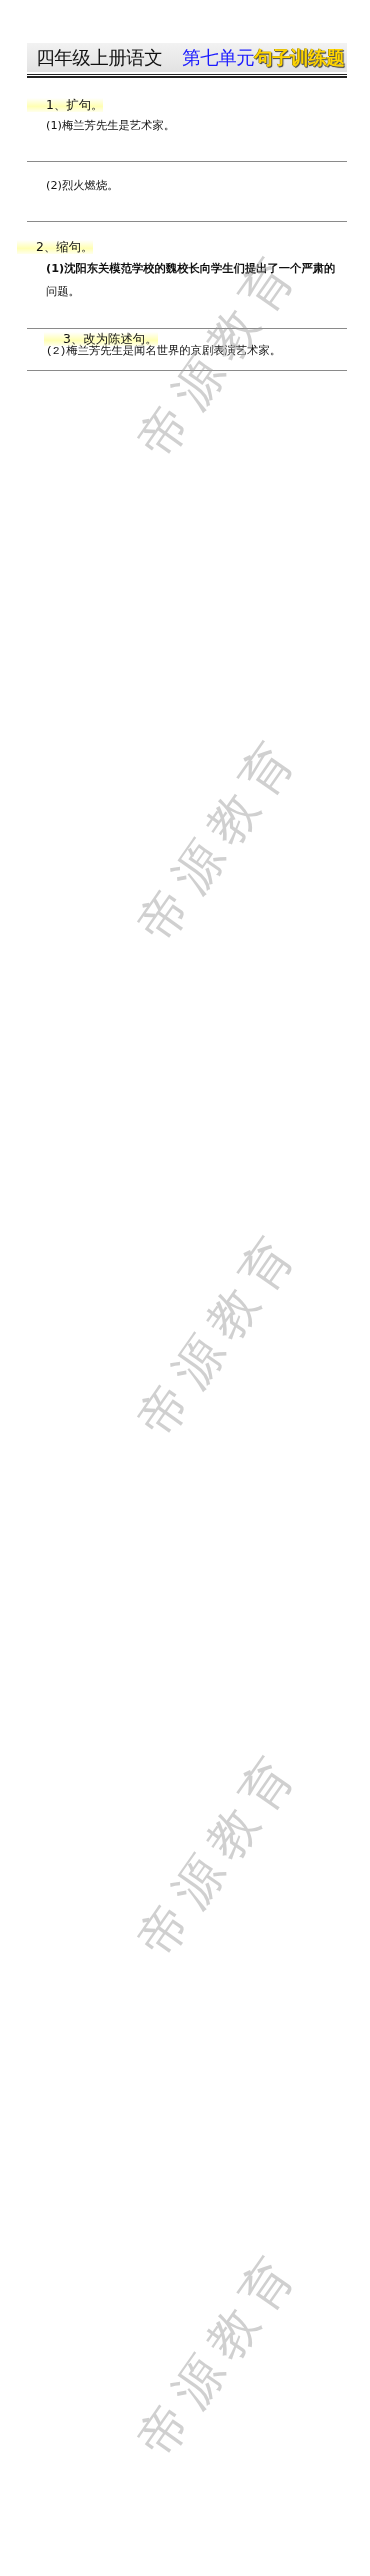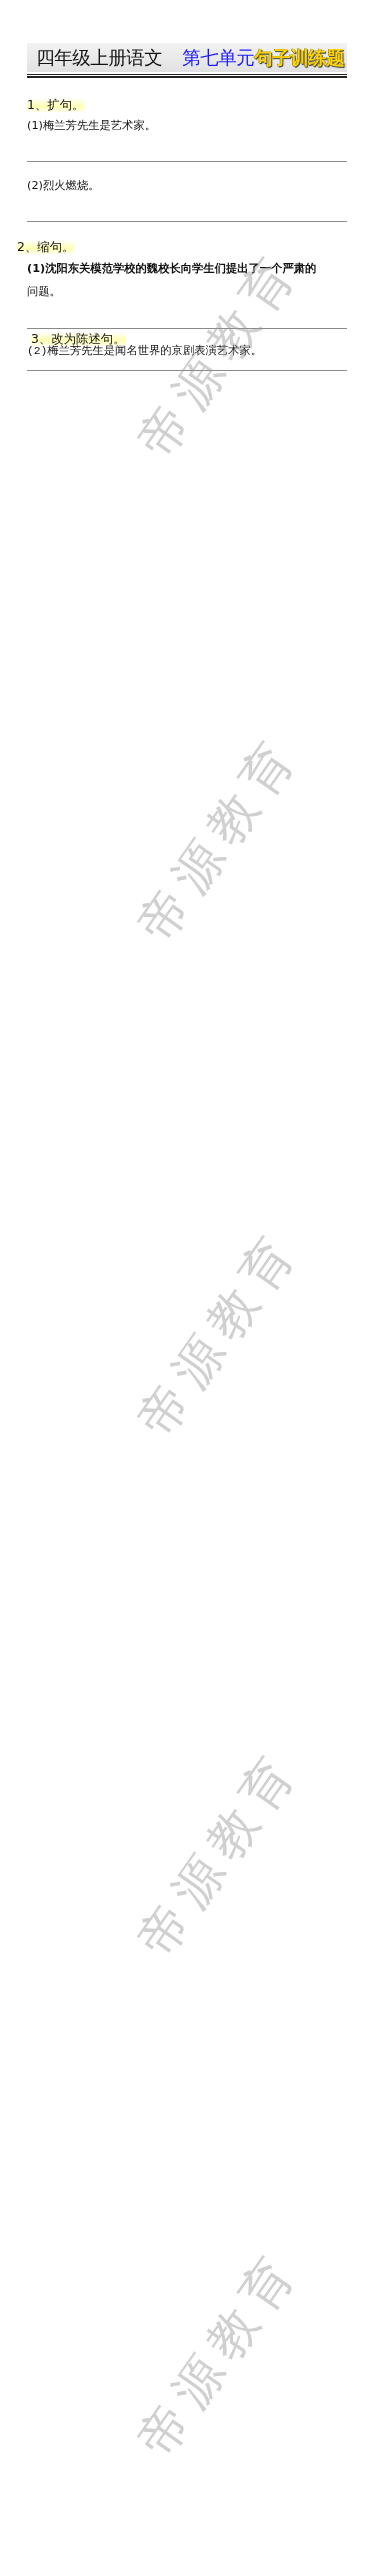--- a/index.html
+++ b/index.html
@@ -9,21 +9,21 @@
                background:linear-gradient(#f2f2f2,#e2e2e2); }
   .title-bar .t { position:absolute; left:9.3px; top:3.1px; font-size:18.5px; line-height:23px;
                   white-space:nowrap; letter-spacing:-0.5px; }
   .t .black { color:#111;margin-top:48px; }
   .t .blue { color:#1a1aff;margin-left:20px; }
   .t .yellow { color:#ffd400; font-weight:bold;
                text-shadow:0.5px 0.5px 0 #555, 1px 1px 1px #333, -0.5px 0 0 #7a6a00; }
   .title-rule { position:absolute; left:27px; width:320px; height:4.1px;
                 border-top:1.5px solid #222; border-bottom:1px solid #222; box-sizing:border-box; }
   .title-rule::after { content:""; position:absolute; left:0; right:0; top:0.5px; height:0.5px; background:#222; }
-  .el { position:absolute; white-space:nowrap; font-size:11.3px; line-height:14.4px; color:#111; }
+  .el { position:absolute; white-space:nowrap; font-size:11.3px; line-height:14.4px; color:#111;padding-left:19px; }
   .heading { background:linear-gradient(to bottom, rgba(255,255,200,0) 0%, rgba(255,255,170,.9) 60%, rgba(255,255,210,.4) 100%);
              color:#111; font-size:12.4px; }
   .q { color:#111;text-align:right; }
   .rule { position:absolute; left:27px; width:320px; height:0; border-top:0.8px solid #8a8a8a; }
   .watermark { position:absolute; font-size:49px; color:rgba(150,150,150,.45);
                transform:rotate(-55deg); transform-origin:left top; white-space:nowrap;
                letter-spacing:10.3px; pointer-events:none; font-weight:300; }
 </style>
 </head>
 <body>
@@ -42,20 +42,20 @@
 <div class="rule" style="top:221px;"></div>
 
 <div class="el heading" style="left:17px;top:240px;">2、缩句。</div>
 <div class="el q" style="left:27px;top:262px;font-weight:bold;">(1)沈阳东关模范学校的魏校长向学生们提出了一个严肃的</div>
 <div class="el q" style="left:27px;top:285px;">问题。</div>
 <div class="rule" style="top:328px;"></div>
 <div class="el q" style="left:27px;top:344px;font-family:Liberation Mono, monospace;">(2)梅兰芳先生是闻名世界的京剧表演艺术家。</div>
 
 <div class="rule" style="top:370px;"></div>
 
-<div class="el heading" style="left:31px;top:332px;text-align:center;">3、改为陈述句。</div>
+<div class="el heading" style="left:44px;top:332px;text-align:center;">3、改为陈述句。</div>
 
 <div class="watermark" style="left:124px;top:433px;">帝源教育</div>
 <div class="watermark" style="left:124px;top:917px;">帝源教育</div>
 <div class="watermark" style="left:124px;top:1412px;">帝源教育</div>
 <div class="watermark" style="left:124px;top:1932px;">帝源教育</div>
 <div class="watermark" style="left:124px;top:2432px;">帝源教育</div>
 
 
 </body></html>

